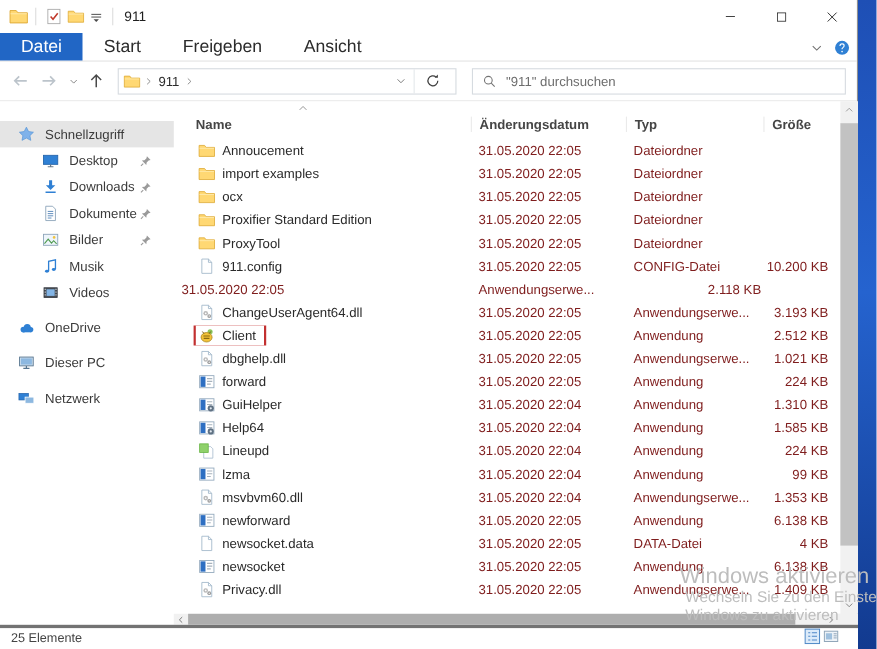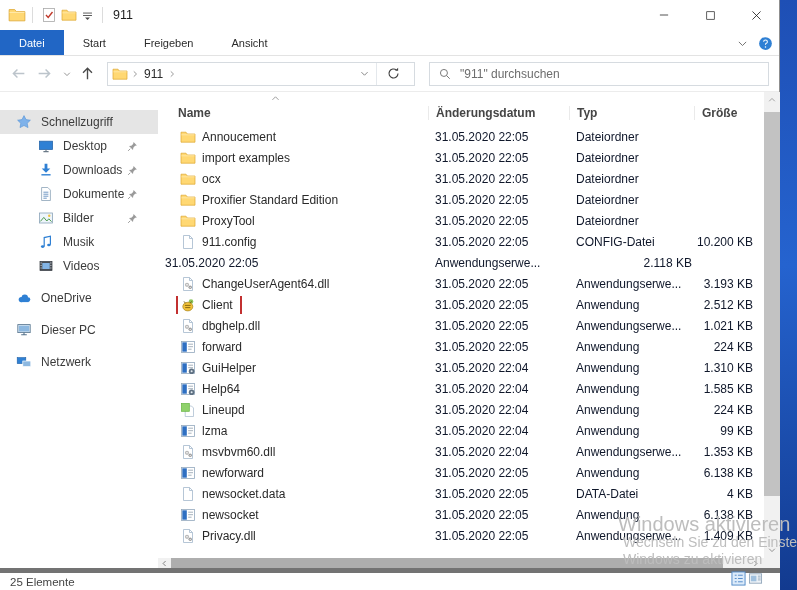--- a/index.html
+++ b/index.html
@@ -17,21 +17,21 @@
   .titlebar .sep { width:1px; height:16px; background:#dcdcdc; margin:0 6px; }
   .qat-ic { width:16px; height:16px; margin:0 2px; }
   .app-ic { width:18px; height:18px; }
   .win-title { font-size:12.5px; color:#1e1e1e; margin-left:4px; }
   .controls { margin-left:auto; display:flex; height:30px; }
   .ctrl-btn { width:46px; height:30px; display:flex; align-items:center; justify-content:center; }
   .ctrl-btn .ic { width:12px; height:12px; }
 
   
   .ribbonrow { height:26px; display:flex; align-items:stretch; border-bottom:1px solid #e3e3e3; position:relative; }
-  .tab { display:flex; align-items:center; padding:0 19px; font-size:11px; color:#2b2b2b; }
+  .tab { display:flex; align-items:center; padding:0 19px; font-size:16px; color:#2b2b2b; }
   .tab.active { background:var(--accent,#2166c5); color:#fff; }
   .ribbon-right { position:absolute; right:6px; top:0; height:26px; display:flex; align-items:center; gap:9px; }
   .ribbon-right .chev { width:13px; height:13px; }
   .ribbon-right .hlp { width:15px; height:15px; }
 
   
   .navrow { height:36px; display:flex; align-items:center; padding-left:10px; border-bottom:1px solid #ececec; }
   .nav-ic { width:17px; height:17px; margin-right:9px; }
   .nav-ic.small { width:10px; height:10px; margin-right:7px; }
   .addressbox { width:308px; height:24px; border:1px solid #d6dbe0; display:flex; align-items:center;
@@ -66,39 +66,39 @@
   .col.c4 { padding-left:7px; border-left:1px solid #eaeaea; }
   .sortcaret { position:absolute; left:112px; top:1px; width:11px; height:11px; }
 
   .rows { }
   .row { display:grid; grid-template-columns:270px 141px 125px 61px; height:21px; align-items:center; }
   .ncell { display:flex; align-items:center; padding-left:20px; overflow:hidden; white-space:nowrap; }
   .nwrap { display:inline-flex; align-items:center; padding:1px 7px 1px 2px; }
   .nwrap .ic { margin-right:6px; }
   .nwrap.hl { outline:2px solid #c23030; outline-offset:0; }
   .fname { color:#2a2a2a; }
-  .cell { color:#0f172a; padding-left:7px; white-space:nowrap; overflow:hidden; }
+  .cell { color:#7f1d1d; padding-left:7px; white-space:nowrap; overflow:hidden; }
   .cell.size { text-align:right; padding-left:0; padding-right:2px; }
 
   
   .vscroll { width:16px; background:#f1f1f1; display:flex; flex-direction:column; align-items:center; }
   .vscroll .arr { width:16px; height:16px; display:flex; align-items:center; justify-content:center; }
   .vscroll .arr .ic { width:10px; height:10px; }
   .vthumb { width:16px; height:384px; background:#c2c2c2; margin-top:4px; }
   .vscroll .spacer { flex:1; }
   .hscroll { position:absolute; left:158px; top:558px; width:622px; height:10px; background:#f1f1f1; display:flex; align-items:center; }
   .hscroll .arr { width:13px; height:10px; display:flex; align-items:center; justify-content:center; }
   .hscroll .arr .ic { width:9px; height:9px; }
   .hthumb { width:552px; height:10px; background:#aeaeae; }
   .hscroll .spacer { flex:1; }
   .hcorner { width:18px; height:10px; background:#f1f1f1; }
 
   
   .statusbar { position:absolute; left:0; top:568px; width:780px; height:22px; background:#fff;
-               border-top:5px solid #737373; display:flex; align-items:center; padding-left:10px; }
+               border-top:3px solid #737373; display:flex; align-items:center; padding-left:10px; }
   .status-count { font-size:11.5px; color:#444; }
   .viewbtns { position:absolute; right:16px; top:3px; display:flex; gap:2px; z-index:60; }
   .viewbtns .ic { width:15px; height:15px; }
 
   
   .watermark { position:absolute; left:618px; top:514px; width:180px; z-index:40; pointer-events:none;
                white-space:nowrap; overflow:hidden; color:#bdbdbd; }
   .wm1 { font-size:20px; line-height:20px; }
   .wm2,.wm3 { font-size:14px; line-height:17px; margin-left:5px; }
 </style>

